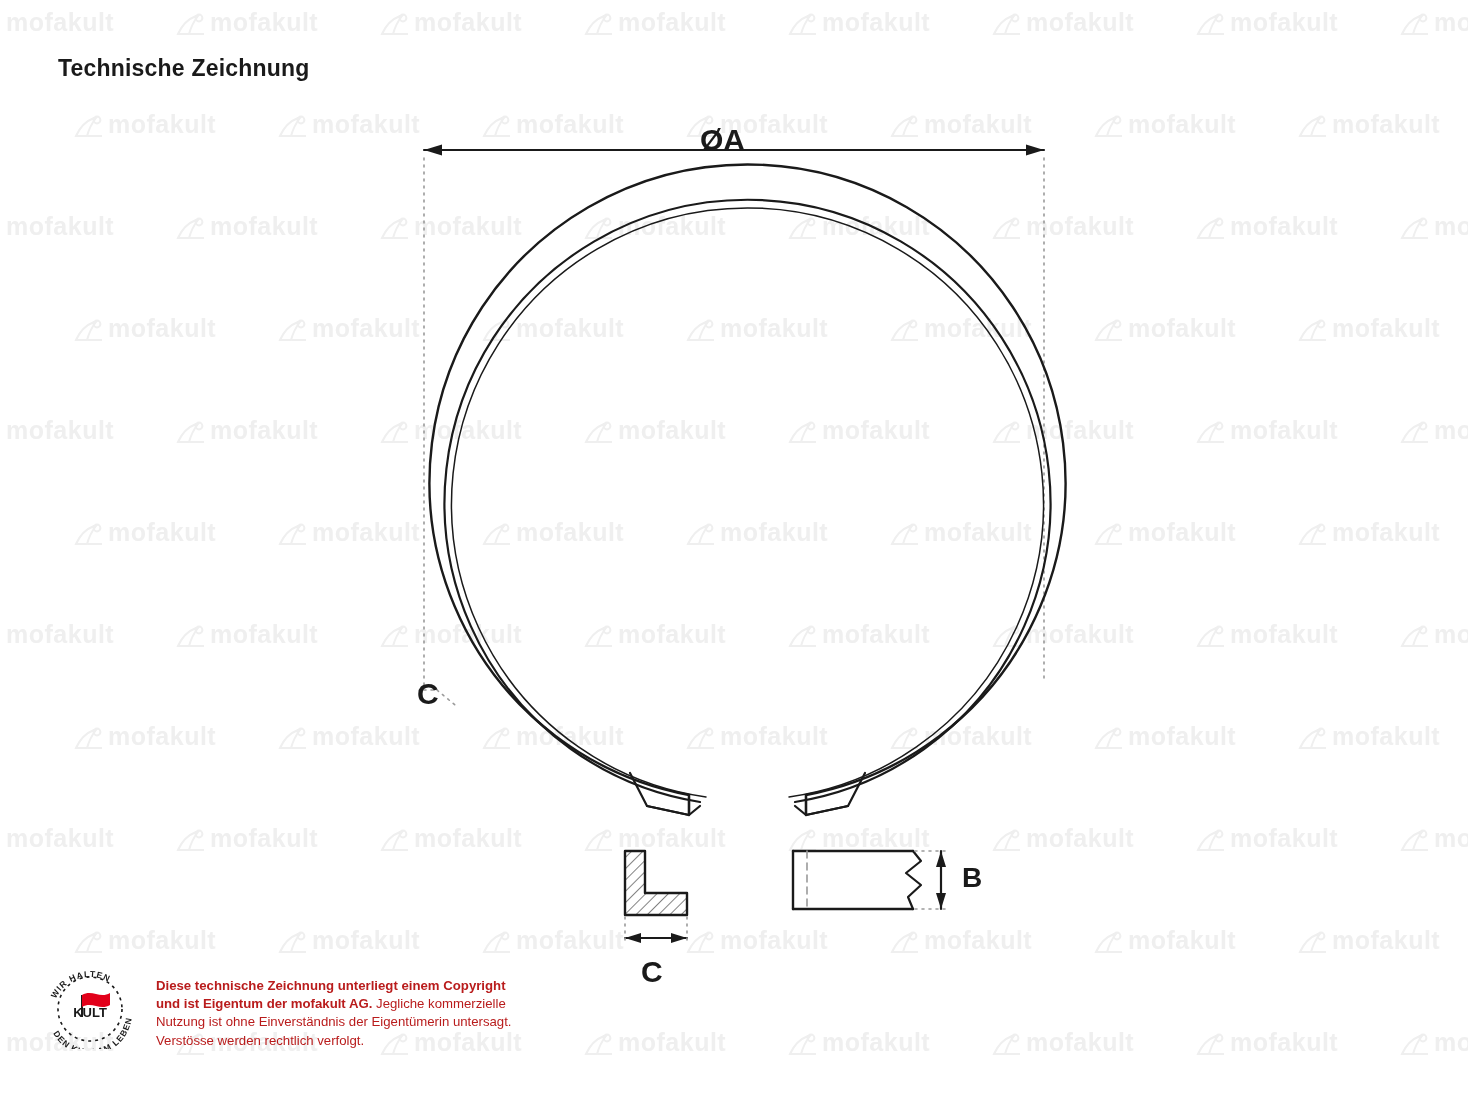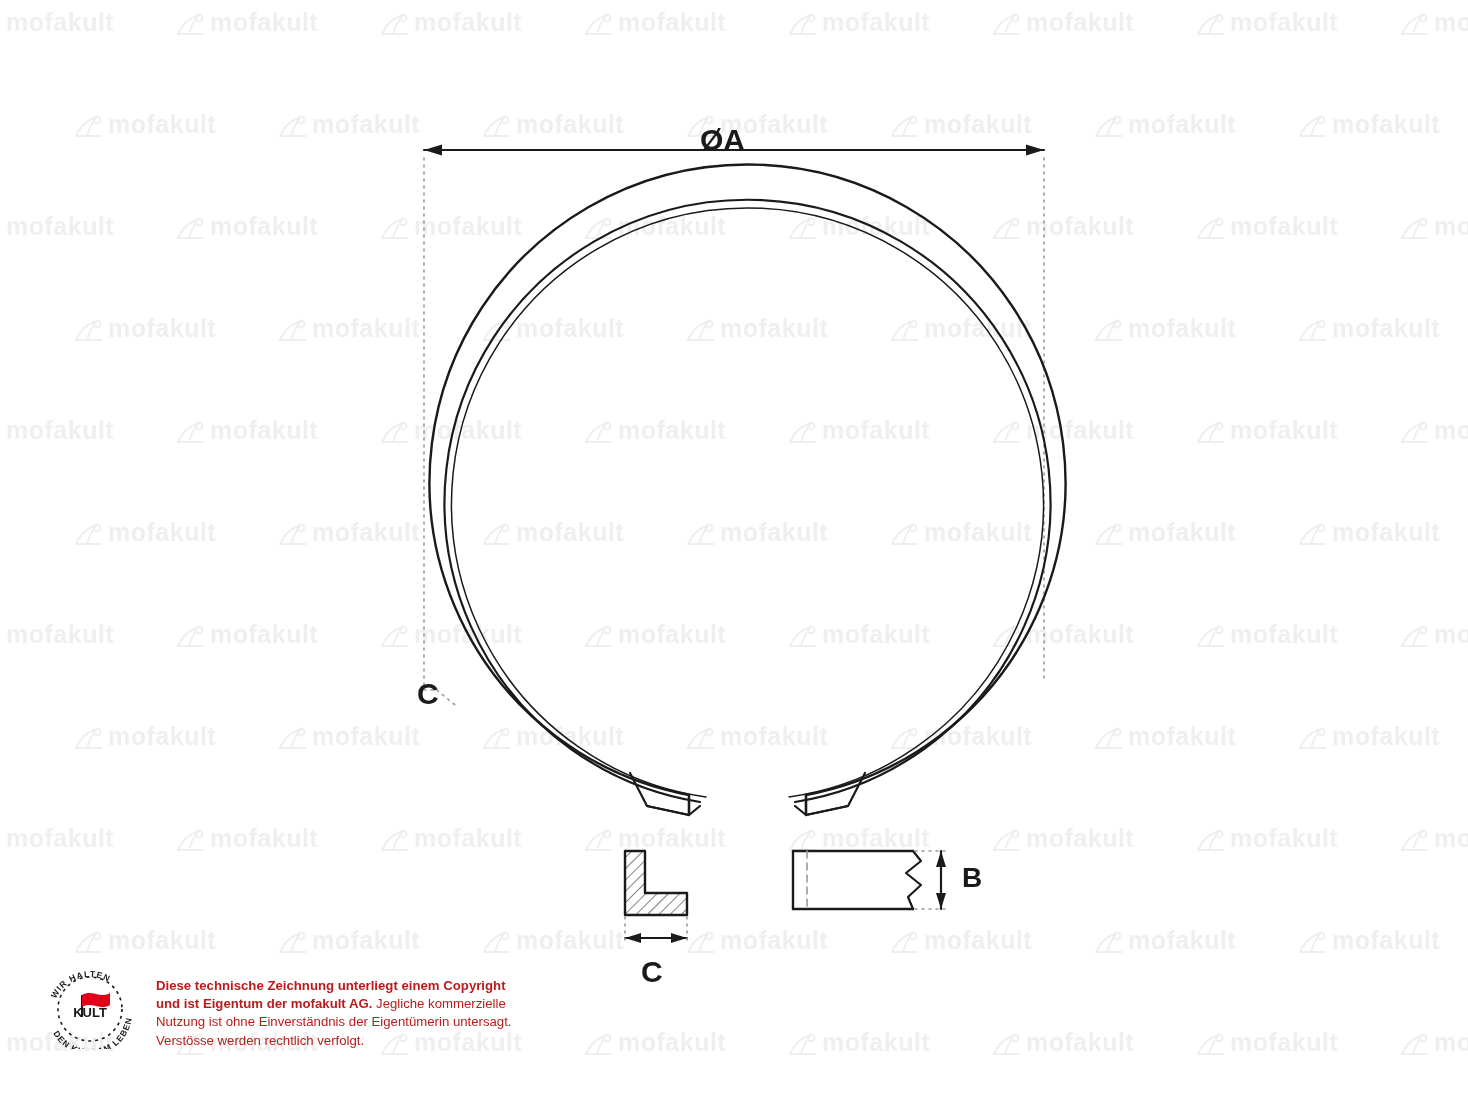--- a/index.html
+++ b/index.html
@@ -520,20 +520,21 @@
             <circle cx="25" cy="5" r="3.4" fill="none" stroke="#efefef" stroke-width="2"></circle>
             <path d="M16 21 L30 21" stroke="#efefef" stroke-width="2" fill="none"></path>
           </svg></span><span>mofakult</span></div>
       <div class="wm" style="left: 1398px; top: 1028px;"><span class="wm-mark"><svg width="34" height="24" viewBox="0 0 34 24">
             <path d="M4 21 C8 12, 14 6, 22 3 L24 3 C20 8, 17 14, 15 21 Z" fill="none" stroke="#efefef" stroke-width="2"></path>
             <circle cx="25" cy="5" r="3.4" fill="none" stroke="#efefef" stroke-width="2"></circle>
             <path d="M16 21 L30 21" stroke="#efefef" stroke-width="2" fill="none"></path>
           </svg></span><span>mofakult</span></div>
     </div>
 
+  <div class="title">Technische Zeichnung</div>
 
   <div class="draw-layer">
     <svg width="1468" height="1101" viewBox="0 0 1468 1101">
       <g fill="none" stroke="#1a1a1a" stroke-width="2.2" stroke-linecap="round" stroke-linejoin="round">
 
         <line x1="424" y1="150" x2="1044" y2="150"></line>
         <polygon points="424,150 442,144.5 442,155.5" fill="#1a1a1a" stroke="none"></polygon>
         <polygon points="1044,150 1026,144.5 1026,155.5" fill="#1a1a1a" stroke="none"></polygon>
 
         <line x1="424" y1="158" x2="424" y2="690" stroke="#9a9a9a" stroke-width="1.6" stroke-dasharray="2 5"></line>

